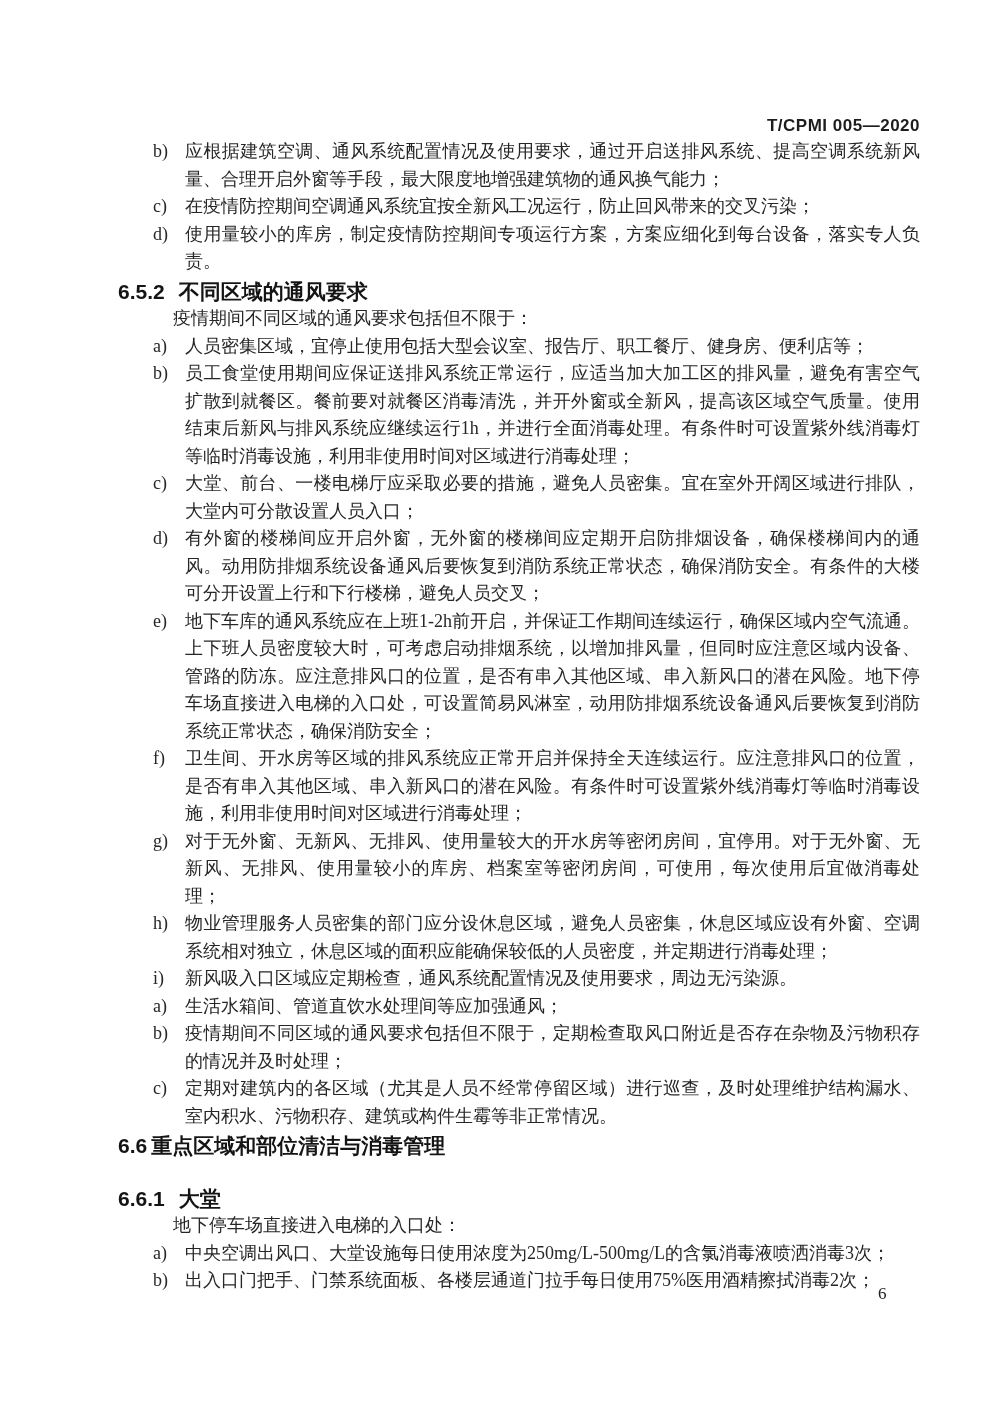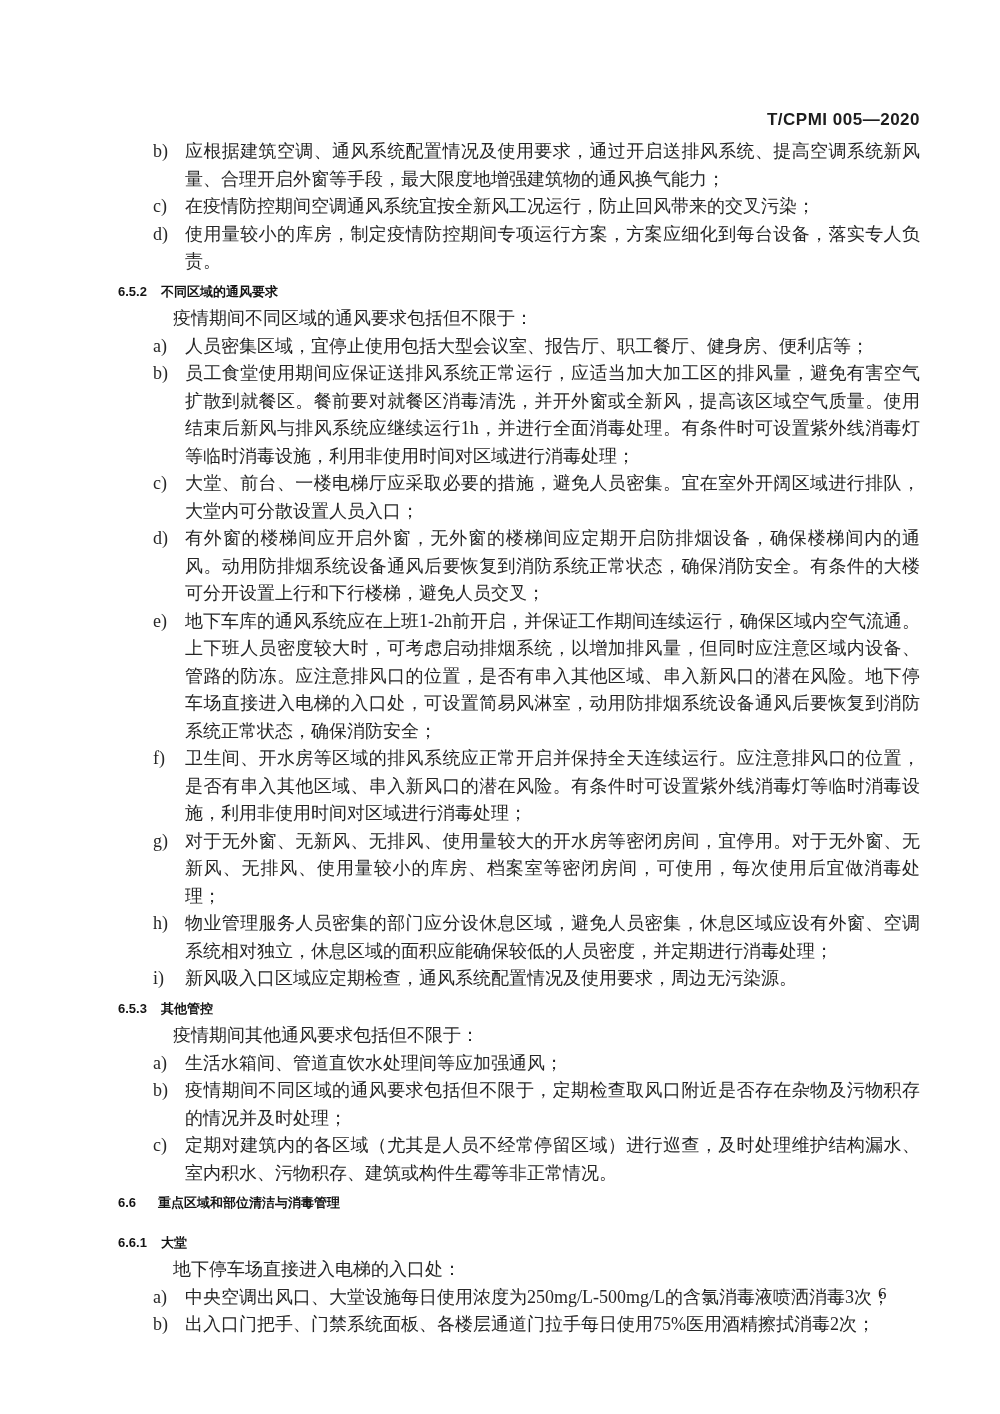--- a/index.html
+++ b/index.html
@@ -2,36 +2,36 @@
 <html lang="zh"><head>
 <meta charset="utf-8">
 <style>
   * { margin:0; padding:0; box-sizing:border-box; }
   html,body { background:#ffffff; }
   .page {
     position:relative; width:1000px; height:1414px; background:#fff;
     font-family:"Liberation Serif","DejaVu Serif",serif; color:#262626; overflow:hidden;
   }
   .doc-header {
-    position:absolute; top:110px; right:80px;
+    position:absolute; top:116px; right:80px;
     font-family:"Liberation Sans","DejaVu Sans",sans-serif;
     font-size:17px; font-weight:600; letter-spacing:0.5px; color:#1d1d1d;
   }
   .content {
     position:absolute; left:118px; top:138px; width:802px;
     font-size:18px; line-height:27.5px;
   }
   .heading2, .heading3 {
     font-family:"Liberation Sans","DejaVu Sans",sans-serif;
-    font-weight:700; font-size:13px; line-height:27.5px; color:#141414;
+    font-weight:700; font-size:21px; line-height:27.5px; color:#141414;
     margin-top:2px; text-align:left;
   }
-  .heading2 + .heading3 { margin-top:12px; }
+  .heading2 + .heading3 { margin-top:25px; }
   .heading-number { margin-right:14px; }
-  .heading2 .heading-number { margin-right:22px; }
+  .heading2 .heading-number { margin-right:4px; }
   .para { margin-left:55px; text-align:justify; text-justify:inter-ideograph; }
   .list-item { display:flex; }
   .li-marker { flex:none; width:32px; margin-left:35px; }
   .li-text { flex:1; text-align:justify; text-justify:inter-ideograph; }
   .page-number {
     position:absolute; left:878px; top:1284px;
     font-size:17px; color:#222;
   }
 </style>
 </head>
@@ -88,22 +88,20 @@
         </div>
         <div class="list-item">
           <span class="li-marker">h)</span>
           <div class="li-text">物业管理服务人员密集的部门应分设休息区域，避免人员密集，休息区域应设有外窗、空调系统相对独立，休息区域的面积应能确保较低的人员密度，并定期进行消毒处理；</div>
         </div>
         <div class="list-item">
           <span class="li-marker">i)</span>
           <div class="li-text">新风吸入口区域应定期检查，通风系统配置情况及使用要求，周边无污染源。</div>
         </div>
       </div>
-      <h3 class="heading3"><span class="heading-number">6.5.3</span><span class="heading-title">其他管控</span></h3>
-      <p class="para">疫情期间其他通风要求包括但不限于：</p>
       <div class="list">
         <div class="list-item">
           <span class="li-marker">a)</span>
           <div class="li-text">生活水箱间、管道直饮水处理间等应加强通风；</div>
         </div>
         <div class="list-item">
           <span class="li-marker">b)</span>
           <div class="li-text">疫情期间不同区域的通风要求包括但不限于，定期检查取风口附近是否存在杂物及污物积存的情况并及时处理；</div>
         </div>
         <div class="list-item">

